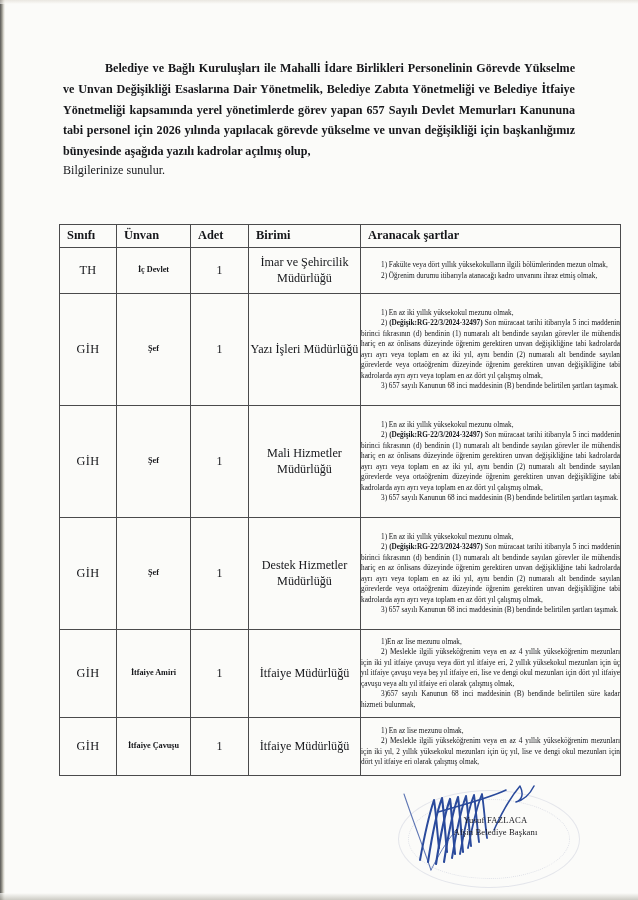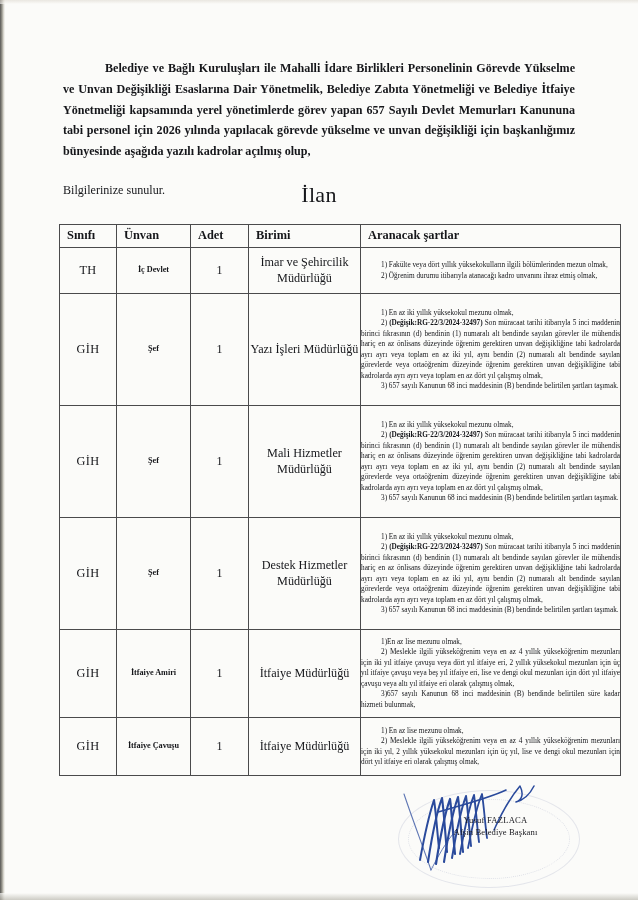--- a/index.html
+++ b/index.html
@@ -48,21 +48,20 @@
     line-height: 1.72;
     text-align: justify;
     text-justify: inter-word;
   }
   #intro .indent { text-indent: 42px; display: block; font-weight: bold; }
   #regards {
     position: absolute;
     left: 63px;
     top: 163px;
     font-size: 12.1px;
-    margin-top: 20px;
   }
 
   #ilan-title {
     position: absolute;
     left: 0;
     top: 182px;
     width: 638px;
     text-align: center;
     font-size: 22px;
     letter-spacing: .3px;
@@ -177,21 +176,20 @@
   <div id="scan-edge-left"></div>
   <div id="scan-edge-top"></div>
   <div id="scan-edge-bottom"></div>
 
   <div id="intro">
     <span class="indent">Belediye ve Bağlı Kuruluşları ile Mahalli İdare Birlikleri Personelinin Görevde Yükselme ve Unvan Değişikliği Esaslarına Dair Yönetmelik, Belediye Zabıta Yönetmeliği ve Belediye İtfaiye Yönetmeliği kapsamında yerel yönetimlerde görev yapan 657 Sayılı Devlet Memurları Kanununa tabi personel için 2026 yılında yapılacak görevde yükselme ve unvan değişikliği için başkanlığımız bünyesinde aşağıda yazılı kadrolar açılmış olup,</span>
   </div>
 
   <div id="regards">Bilgilerinize sunulur.</div>
 
-  <div id="ilan-title">İlan</div>
 
   <table id="kadro-table">
     <thead>
       <tr>
         <th class="c-sinif">Sınıfı</th>
         <th class="c-unvan">Ünvan</th>
         <th class="c-adet">Adet</th>
         <th class="c-birimi">Birimi</th>
         <th class="c-sart">Aranacak şartlar</th>
       </tr>

